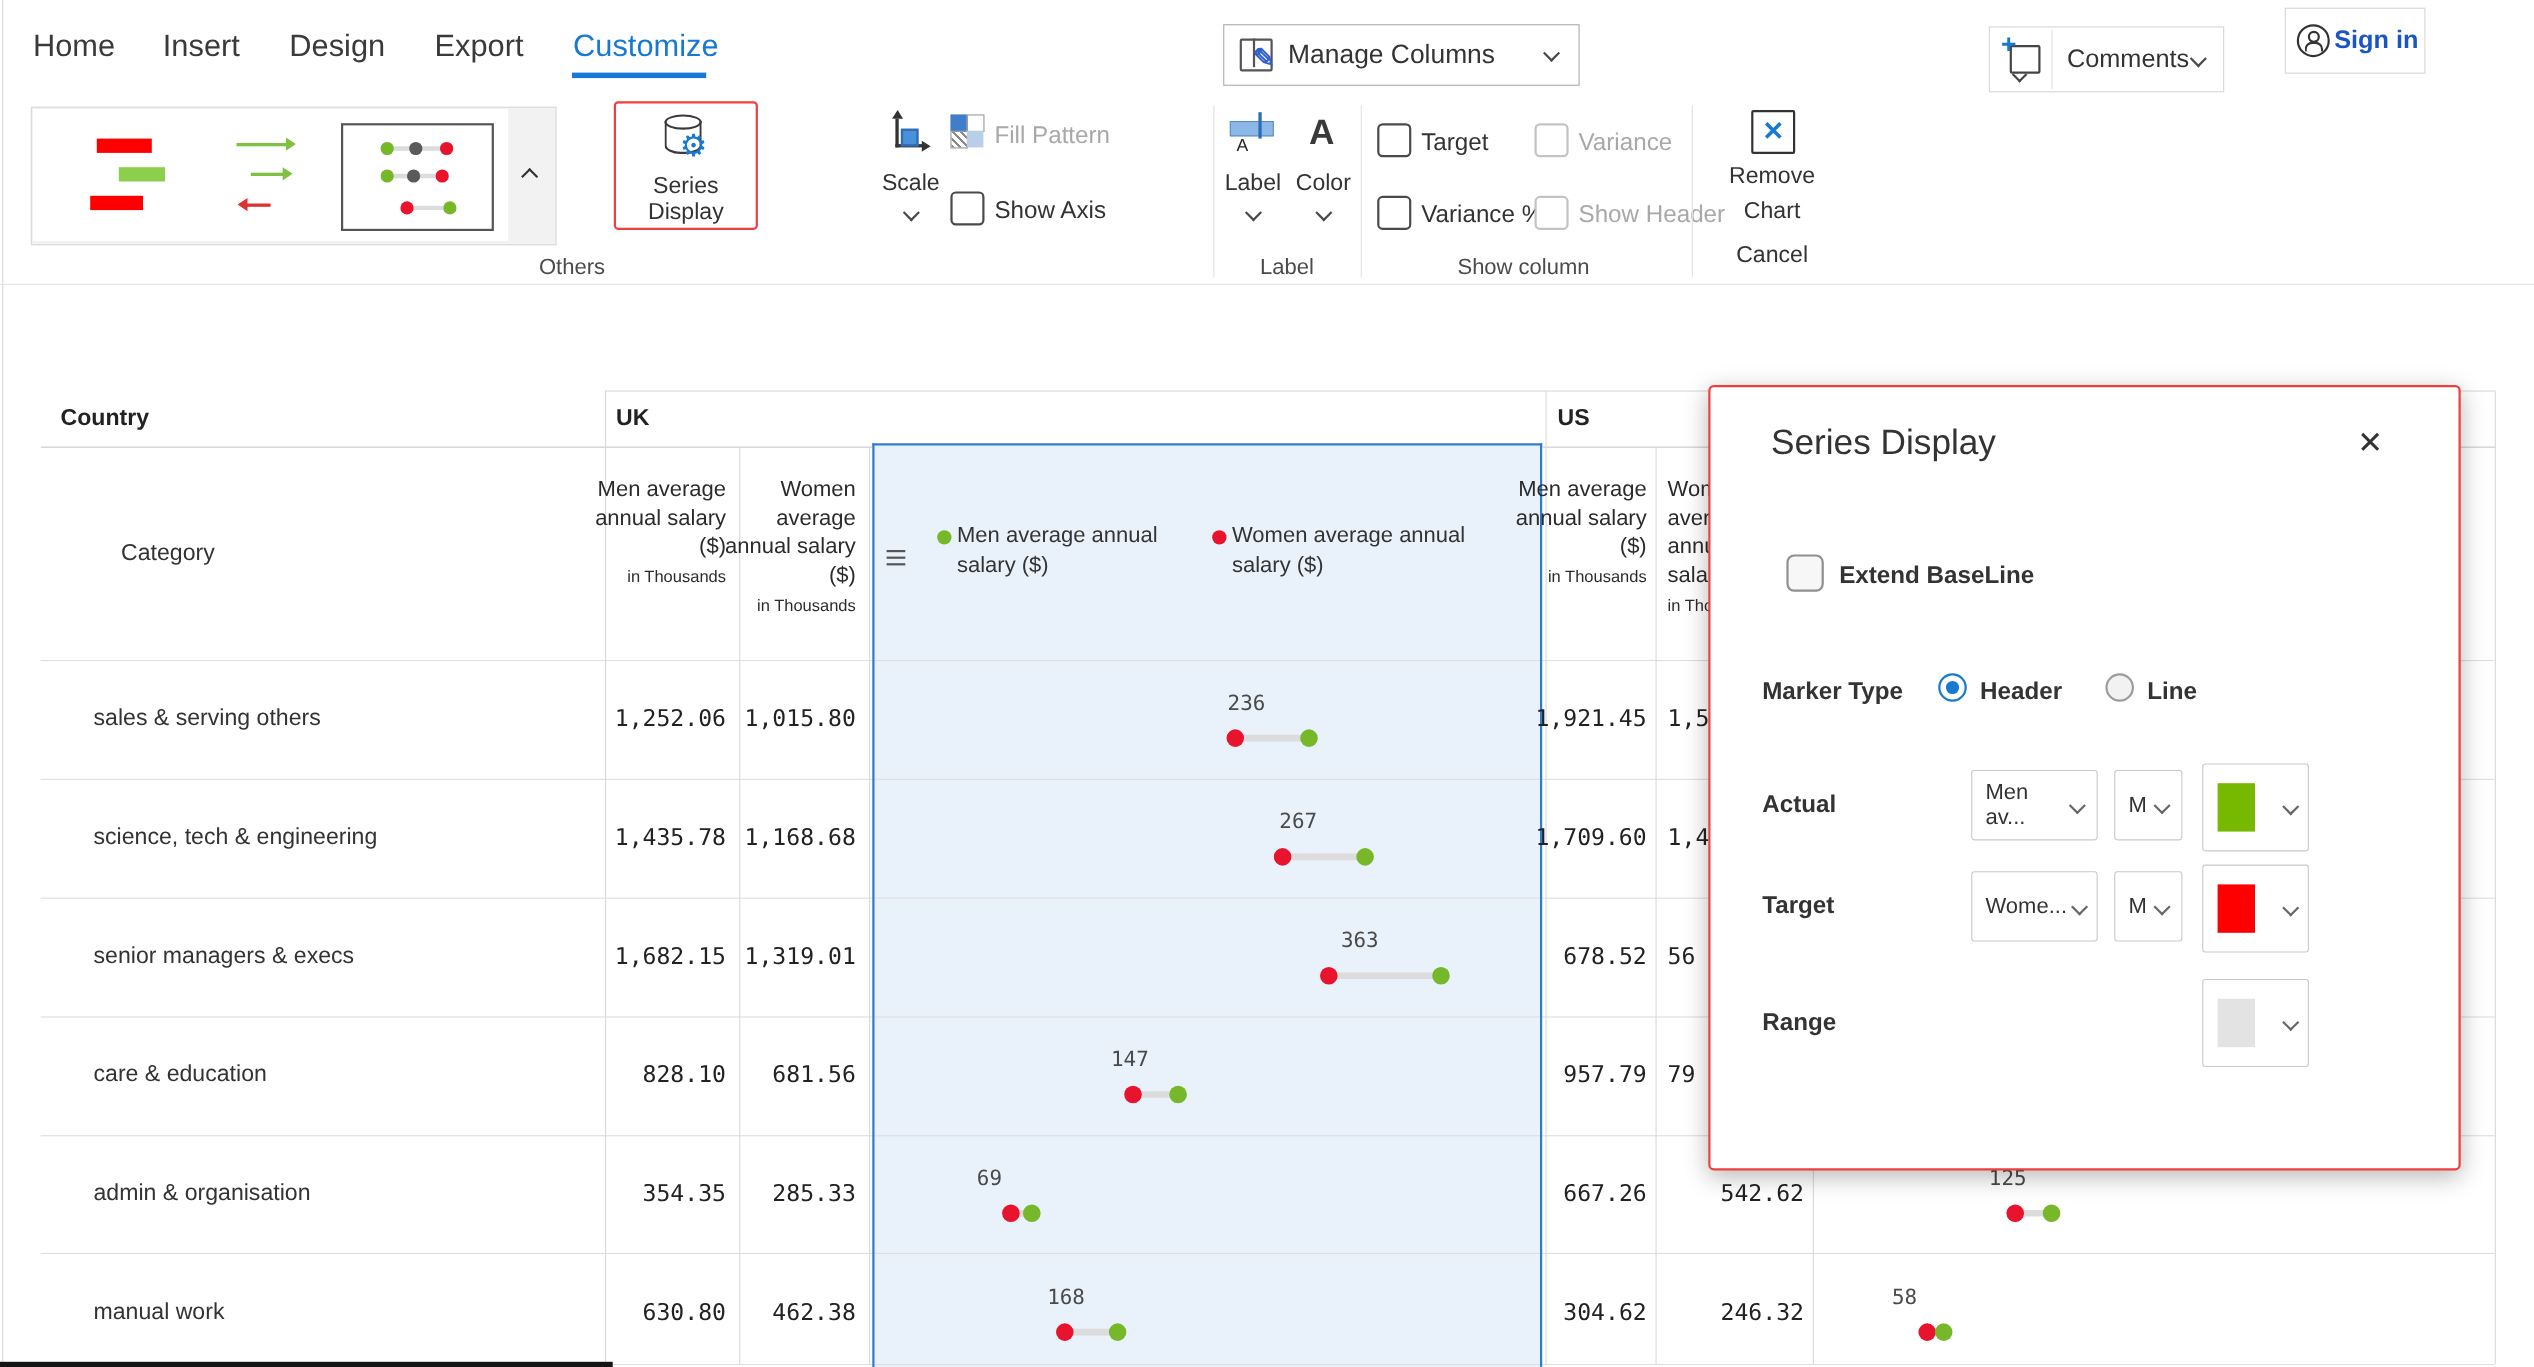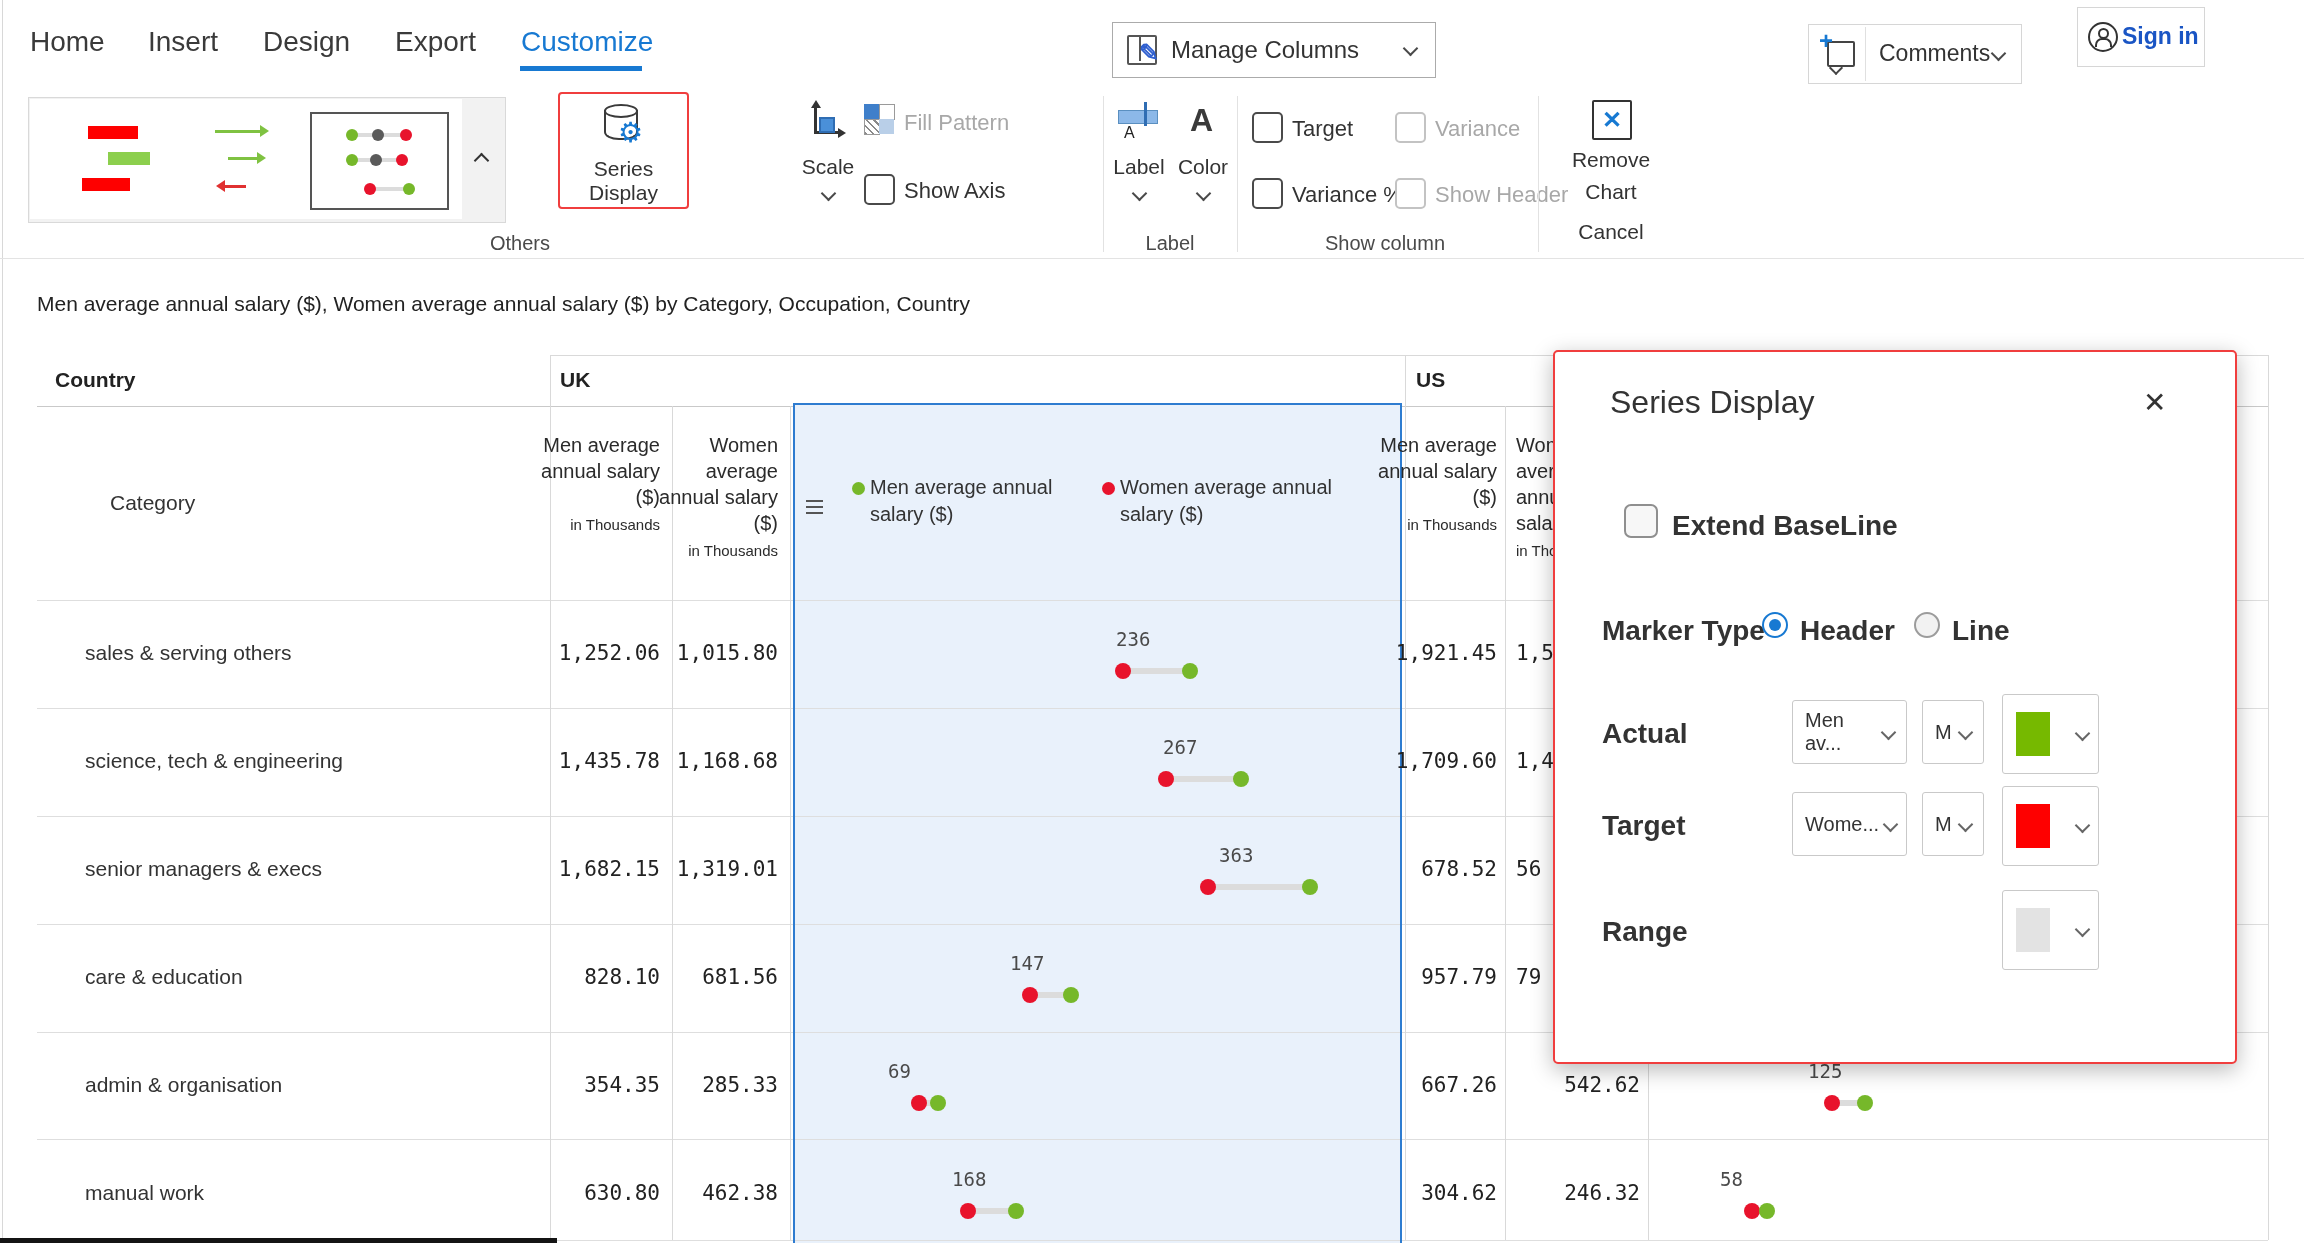--- a/index.html
+++ b/index.html
@@ -34,21 +34,21 @@
   .legtext{position:absolute;font-size:20px;line-height:27px;color:#333}
   .dd{position:absolute;border:1px solid #c9c9c9;border-radius:3px;background:#fff;display:flex;align-items:center;justify-content:space-between;padding:0 12px;font-size:20px;color:#333;box-sizing:border-box}
   .dddis{color:#ababab;border-color:#dcdcdc}
   .ddchev{width:9px;height:9px;border-right:2px solid #666;border-bottom:2px solid #666;transform:rotate(45deg);flex:0 0 auto;margin-left:6px}
   .sw{position:absolute;width:95px;height:78px;border:1px solid #c9c9c9;border-radius:3px;background:#fff}
   .swc{position:absolute;left:13px;top:17px;width:34px;height:44px}
   .rad{position:absolute;width:26px;height:26px;border-radius:50%;box-sizing:border-box}
   .radon{border:2px solid #1779d2;background:#fff}
   .radon::after{content:"";position:absolute;left:5px;top:5px;right:5px;bottom:5px;border-radius:50%;background:#1779d2}
   .radoff{border:2px solid #9c9c9c;background:#f2f2f2}
-  .dlglab{position:absolute;font-size:28px;font-weight:600;color:#333}
+  .dlglab{position:absolute;font-size:22px;font-weight:600;color:#333}
   .arr{position:absolute;height:3px;background:currentColor}
   .arr::after{content:"";position:absolute;right:-8px;top:-5px;border-left:9px solid currentColor;border-top:6px solid transparent;border-bottom:6px solid transparent}
   .arrl{position:absolute;height:3px;background:currentColor}
   .arrl::after{content:"";position:absolute;left:-8px;top:-5px;border-right:9px solid currentColor;border-top:6px solid transparent;border-bottom:6px solid transparent}
   .hamline{position:absolute;width:17px;height:2px;background:#555}
 </style>
 </head>
 <body>
 
 <div id="stage">
@@ -178,21 +178,20 @@
     <span class="btnlab" style="left:0;top:52px;width:110px">Remove</span>
     <span class="btnlab" style="left:0;top:84px;width:110px">Chart</span>
     <span class="btnlab" style="left:0;top:124px;width:110px">Cancel</span>
   </div>
 
   <span class="grouplab" style="left:470px;top:232px;width:100px">Others</span>
   <span class="grouplab" style="left:1120px;top:232px;width:100px">Label</span>
   <span class="grouplab" style="left:1310px;top:232px;width:150px">Show column</span>
   <div class="hl" style="left:0;top:258px;width:2304px;background:#e3e3e3"></div>
 
-  <div class="a" style="left:37px;top:292px;font-size:21px;color:#222">Men average annual salary ($), Women average annual salary ($) by Category, Occupation, Country</div>
 
   <div class="a" style="left:793px;top:403px;width:609px;height:840px;background:#e9f1fb"></div>
 
   <div class="hl" style="left:550px;top:355px;width:1718px"></div>
   <div class="hl" style="left:37px;top:406px;width:756px;background:#c9c9c9"></div>
   <div class="hl" style="left:1402px;top:406px;width:866px;background:#c9c9c9"></div>
   <div class="hl" style="left:37px;top:600px;width:2231px;background:#dedede"></div>
   <div class="hl" style="left:37px;top:708px;width:2231px;background:#dedede"></div>
   <div class="hl" style="left:37px;top:816px;width:2231px;background:#dedede"></div>
   <div class="hl" style="left:37px;top:924px;width:2231px;background:#dedede"></div>

